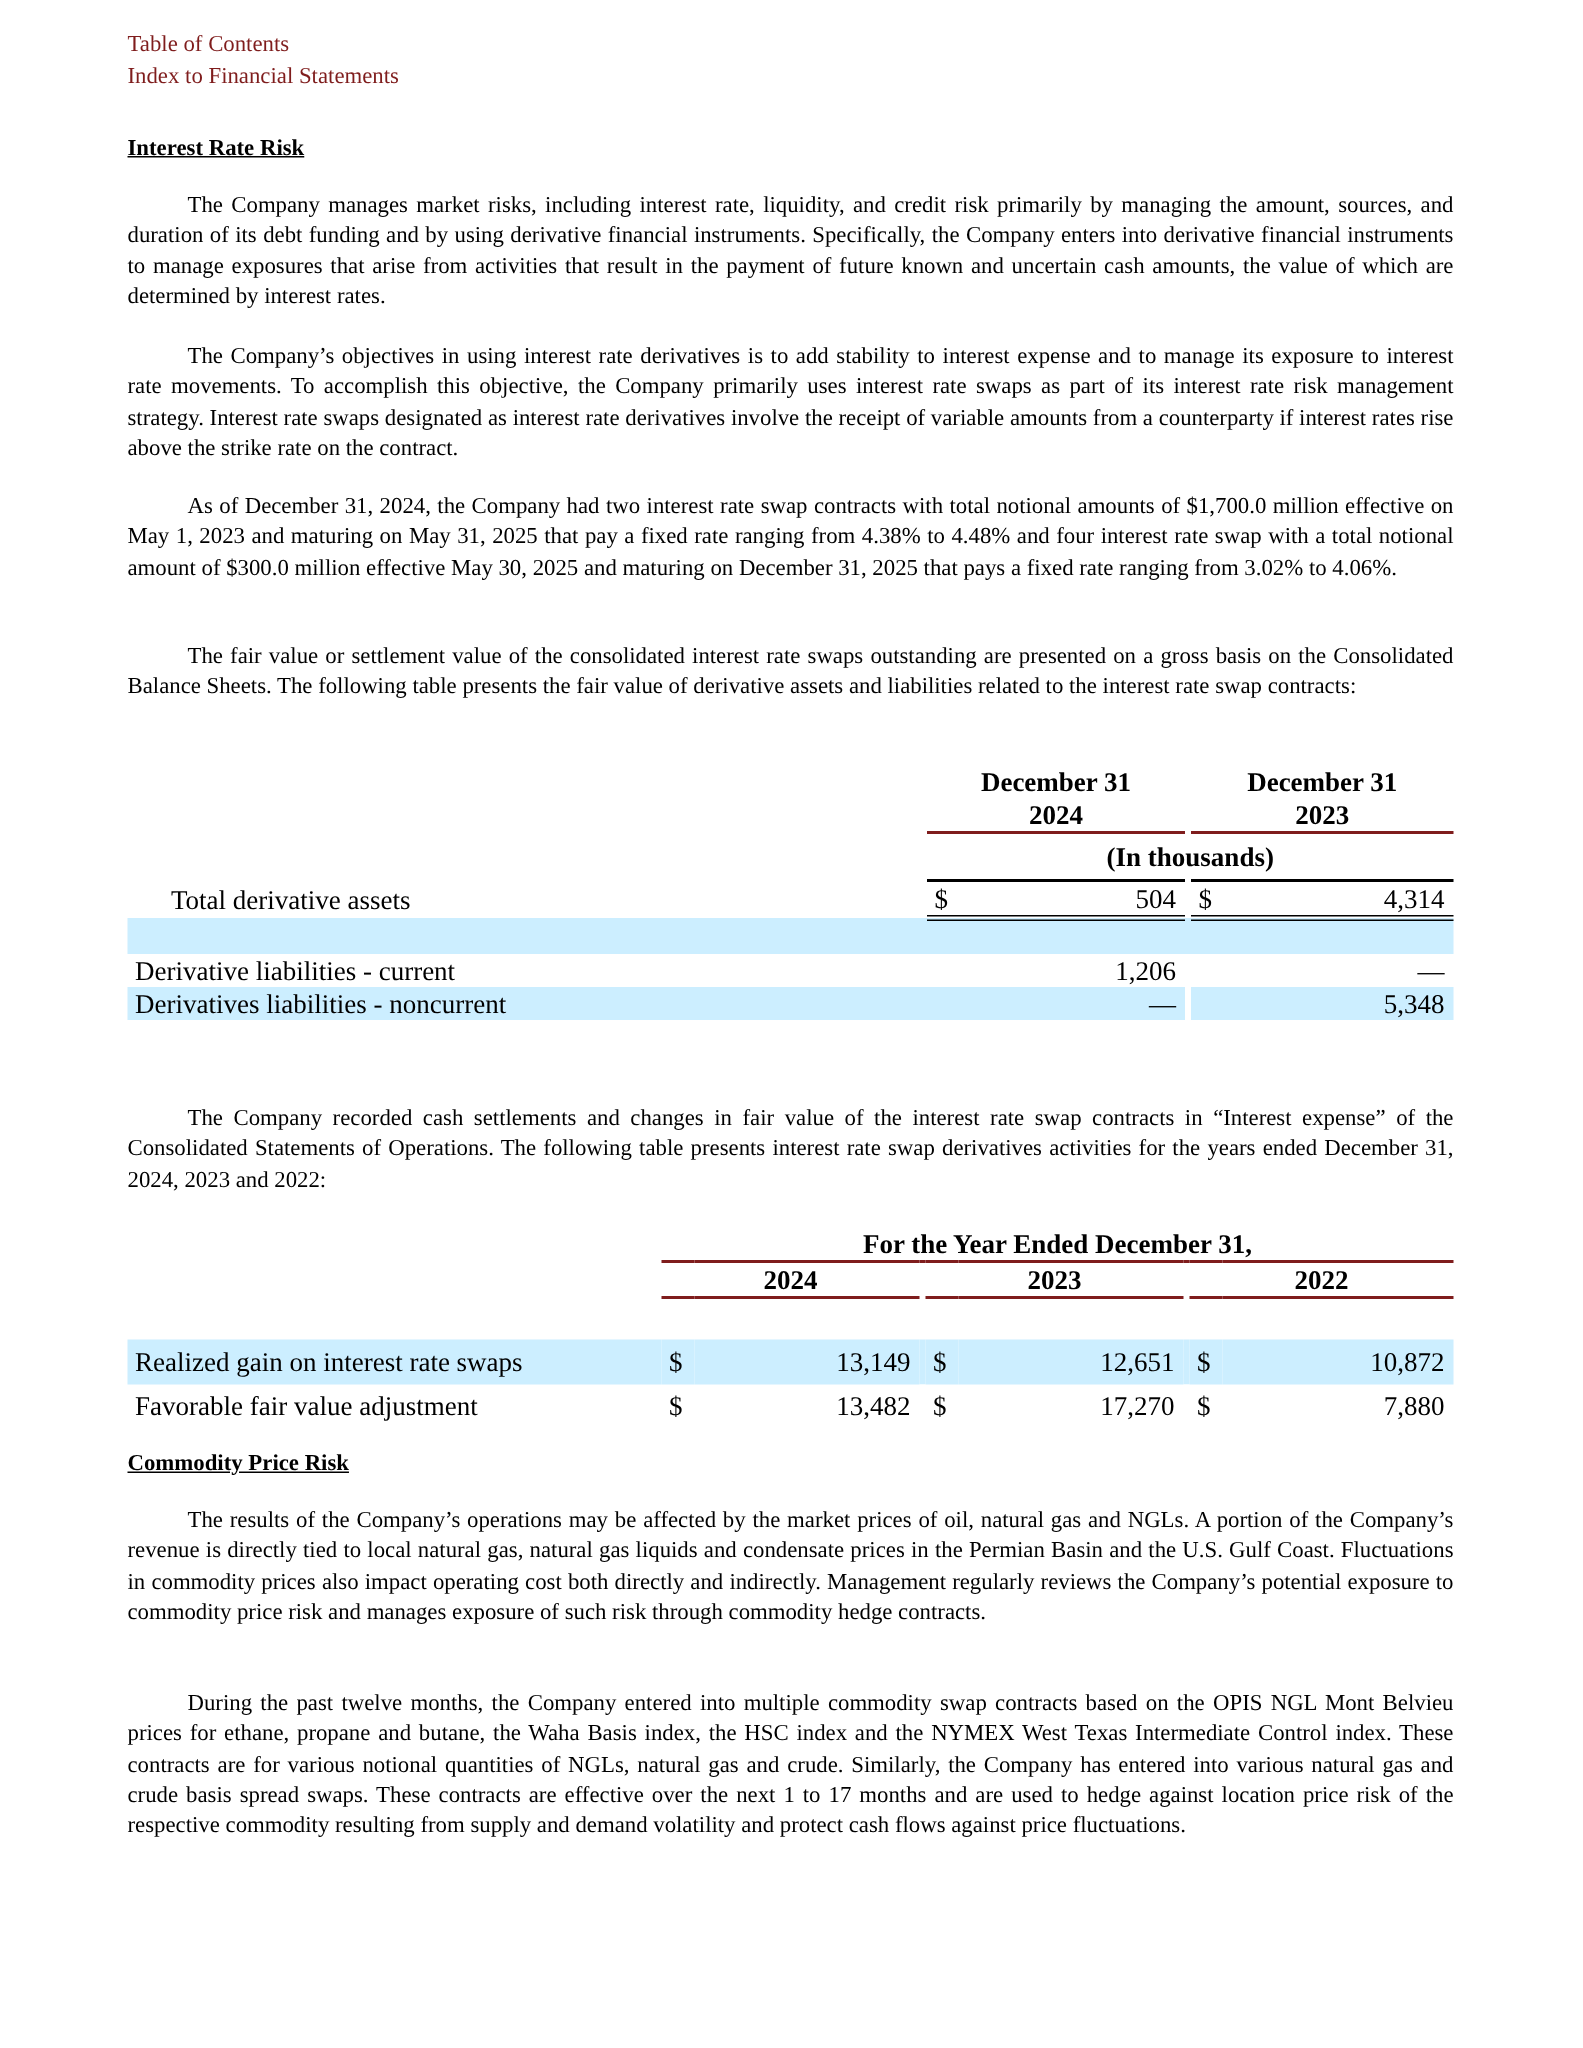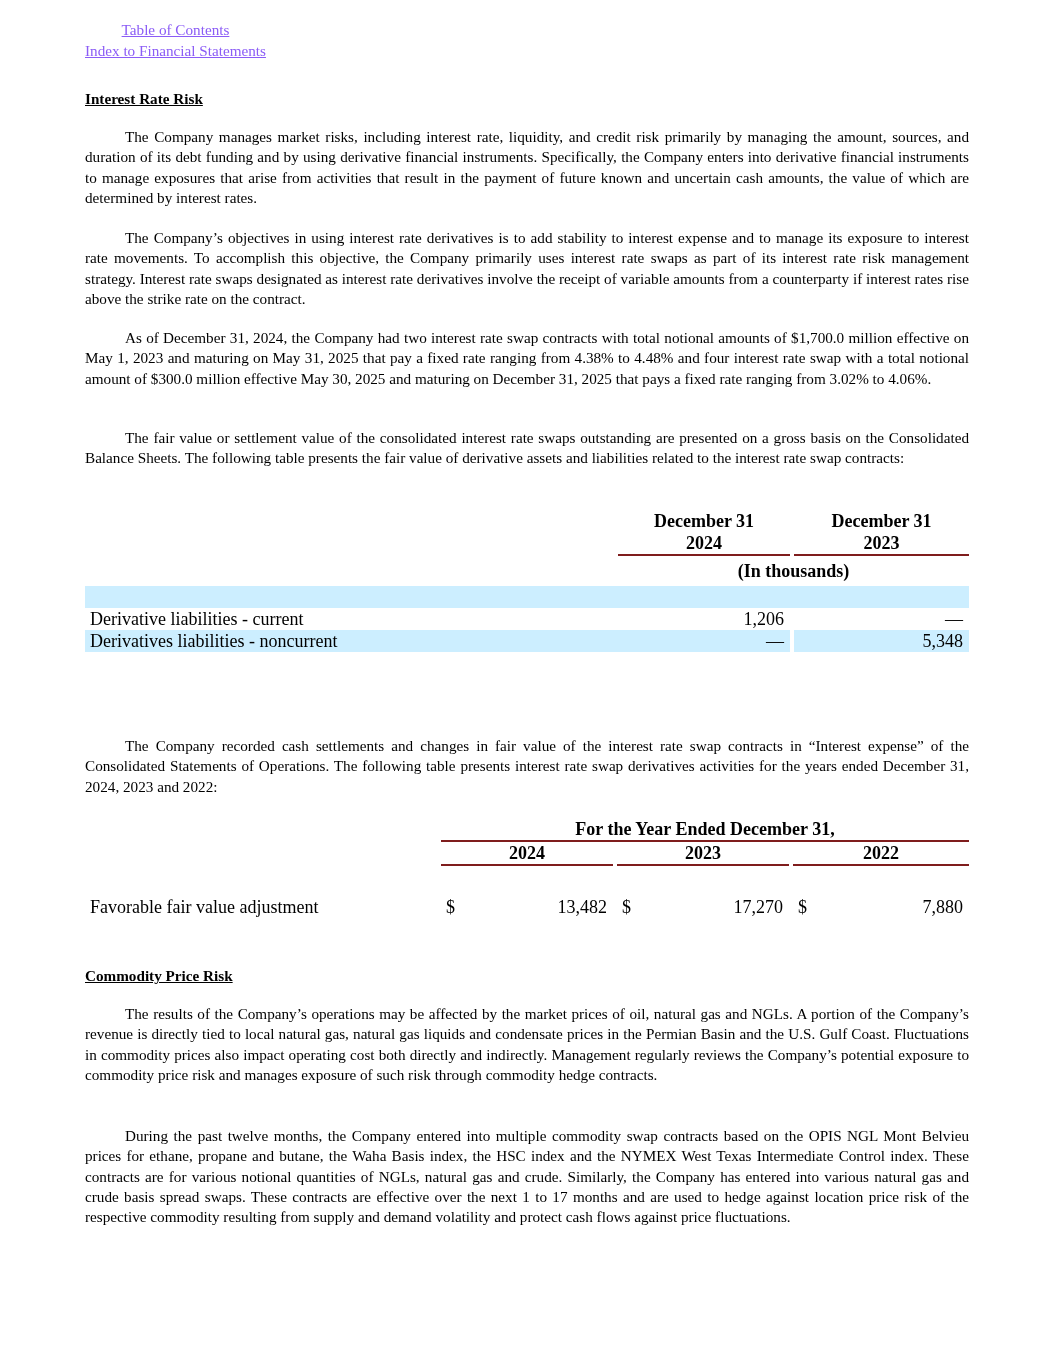--- a/index.html
+++ b/index.html
@@ -2,21 +2,21 @@
 <html><head>
 <meta charset="utf-8">
 <style>
   html, body { margin: 0; padding: 0; background: #ffffff; }
   body {
     width: 1055px; height: 1365px; position: relative; overflow: hidden;
     font-family: "Liberation Serif", "DejaVu Serif", serif;
     color: #000; font-size: 15.2px;
   }
   .page { position: absolute; left: 85px; top: 0; width: 884px; }
-  .link { color: #8b5cf6; text-decoration: underline; display: block; line-height: 21px; cursor: pointer; text-align: center; }
+  .link { color: #7f1d1d; display: block; line-height: 21px; cursor: pointer; }
   #nav { position: absolute; top: 19px; left: 0; }
   .heading { font-weight: bold; text-decoration: underline; position: absolute; left: 0; line-height: 20px; }
   .para { position: absolute; left: 0; width: 884px; text-align: justify; line-height: 20.3px; margin: 0; text-indent: 40px; }
 
   table.fin { position: absolute; left: 0; width: 884px; border-collapse: collapse; font-size: 18px; }
   table.fin td { padding: 0; height: 22px; line-height: 22px; }
   .hl td { background: #cceeff; }
   .lbl { padding-left: 5px !important; }
   .lbl.ind { padding-left: 29px !important; }
   .dol { text-align: left; padding-left: 5px !important; }
@@ -64,20 +64,28 @@
     <tr>
       <td></td>
       <td colspan="2" class="hdr bb">2024</td>
       <td class="gap"></td>
       <td colspan="2" class="hdr bb">2023</td>
     </tr>
     <tr>
       <td></td>
       <td colspan="5" class="hdr" style="height:26px;line-height:30px;">(In thousands)</td>
     </tr>
+    <tr>
+      <td class="lbl ind">Total derivative assets</td>
+      <td class="dol bt bdbl">$</td>
+      <td class="num bt bdbl">504</td>
+      <td class="gap"></td>
+      <td class="dol bt bdbl">$</td>
+      <td class="num bt bdbl">4,314</td>
+    </tr>
     <tr class="hl">
       <td></td>
           <td></td>
           <td></td>
           <td style="background:#cceeff"></td>
           <td></td>
           <td></td>
     </tr>
     <tr>
       <td class="lbl">Derivative liabilities - current</td>
@@ -121,20 +129,31 @@
       <td></td>
       <td colspan="2" class="hdr bb">2024</td>
       <td class="gap"></td>
       <td colspan="2" class="hdr bb">2023</td>
       <td class="gap"></td>
       <td colspan="2" class="hdr bb">2022</td>
     </tr>
     <tr>
           <td colspan="9" style="height:27px;"></td>
         </tr>
+    <tr class="hl">
+      <td class="lbl" style="height:26px;line-height:30px;">Realized gain on interest rate swaps</td>
+      <td class="dol" style="line-height:30px;">$</td>
+      <td class="num" style="line-height:30px;">13,149</td>
+      <td class="gap" style="background:#cceeff !important"></td>
+      <td class="dol" style="line-height:30px;">$</td>
+      <td class="num" style="line-height:30px;">12,651</td>
+      <td class="gap" style="background:#cceeff !important"></td>
+      <td class="dol" style="line-height:30px;">$</td>
+      <td class="num" style="line-height:30px;">10,872</td>
+    </tr>
     <tr>
       <td class="lbl" style="height:28px;">Favorable fair value adjustment</td>
       <td class="dol">$</td>
       <td class="num">13,482</td>
       <td class="gap"></td>
       <td class="dol">$</td>
       <td class="num">17,270</td>
       <td class="gap"></td>
       <td class="dol">$</td>
       <td class="num">7,880</td>

